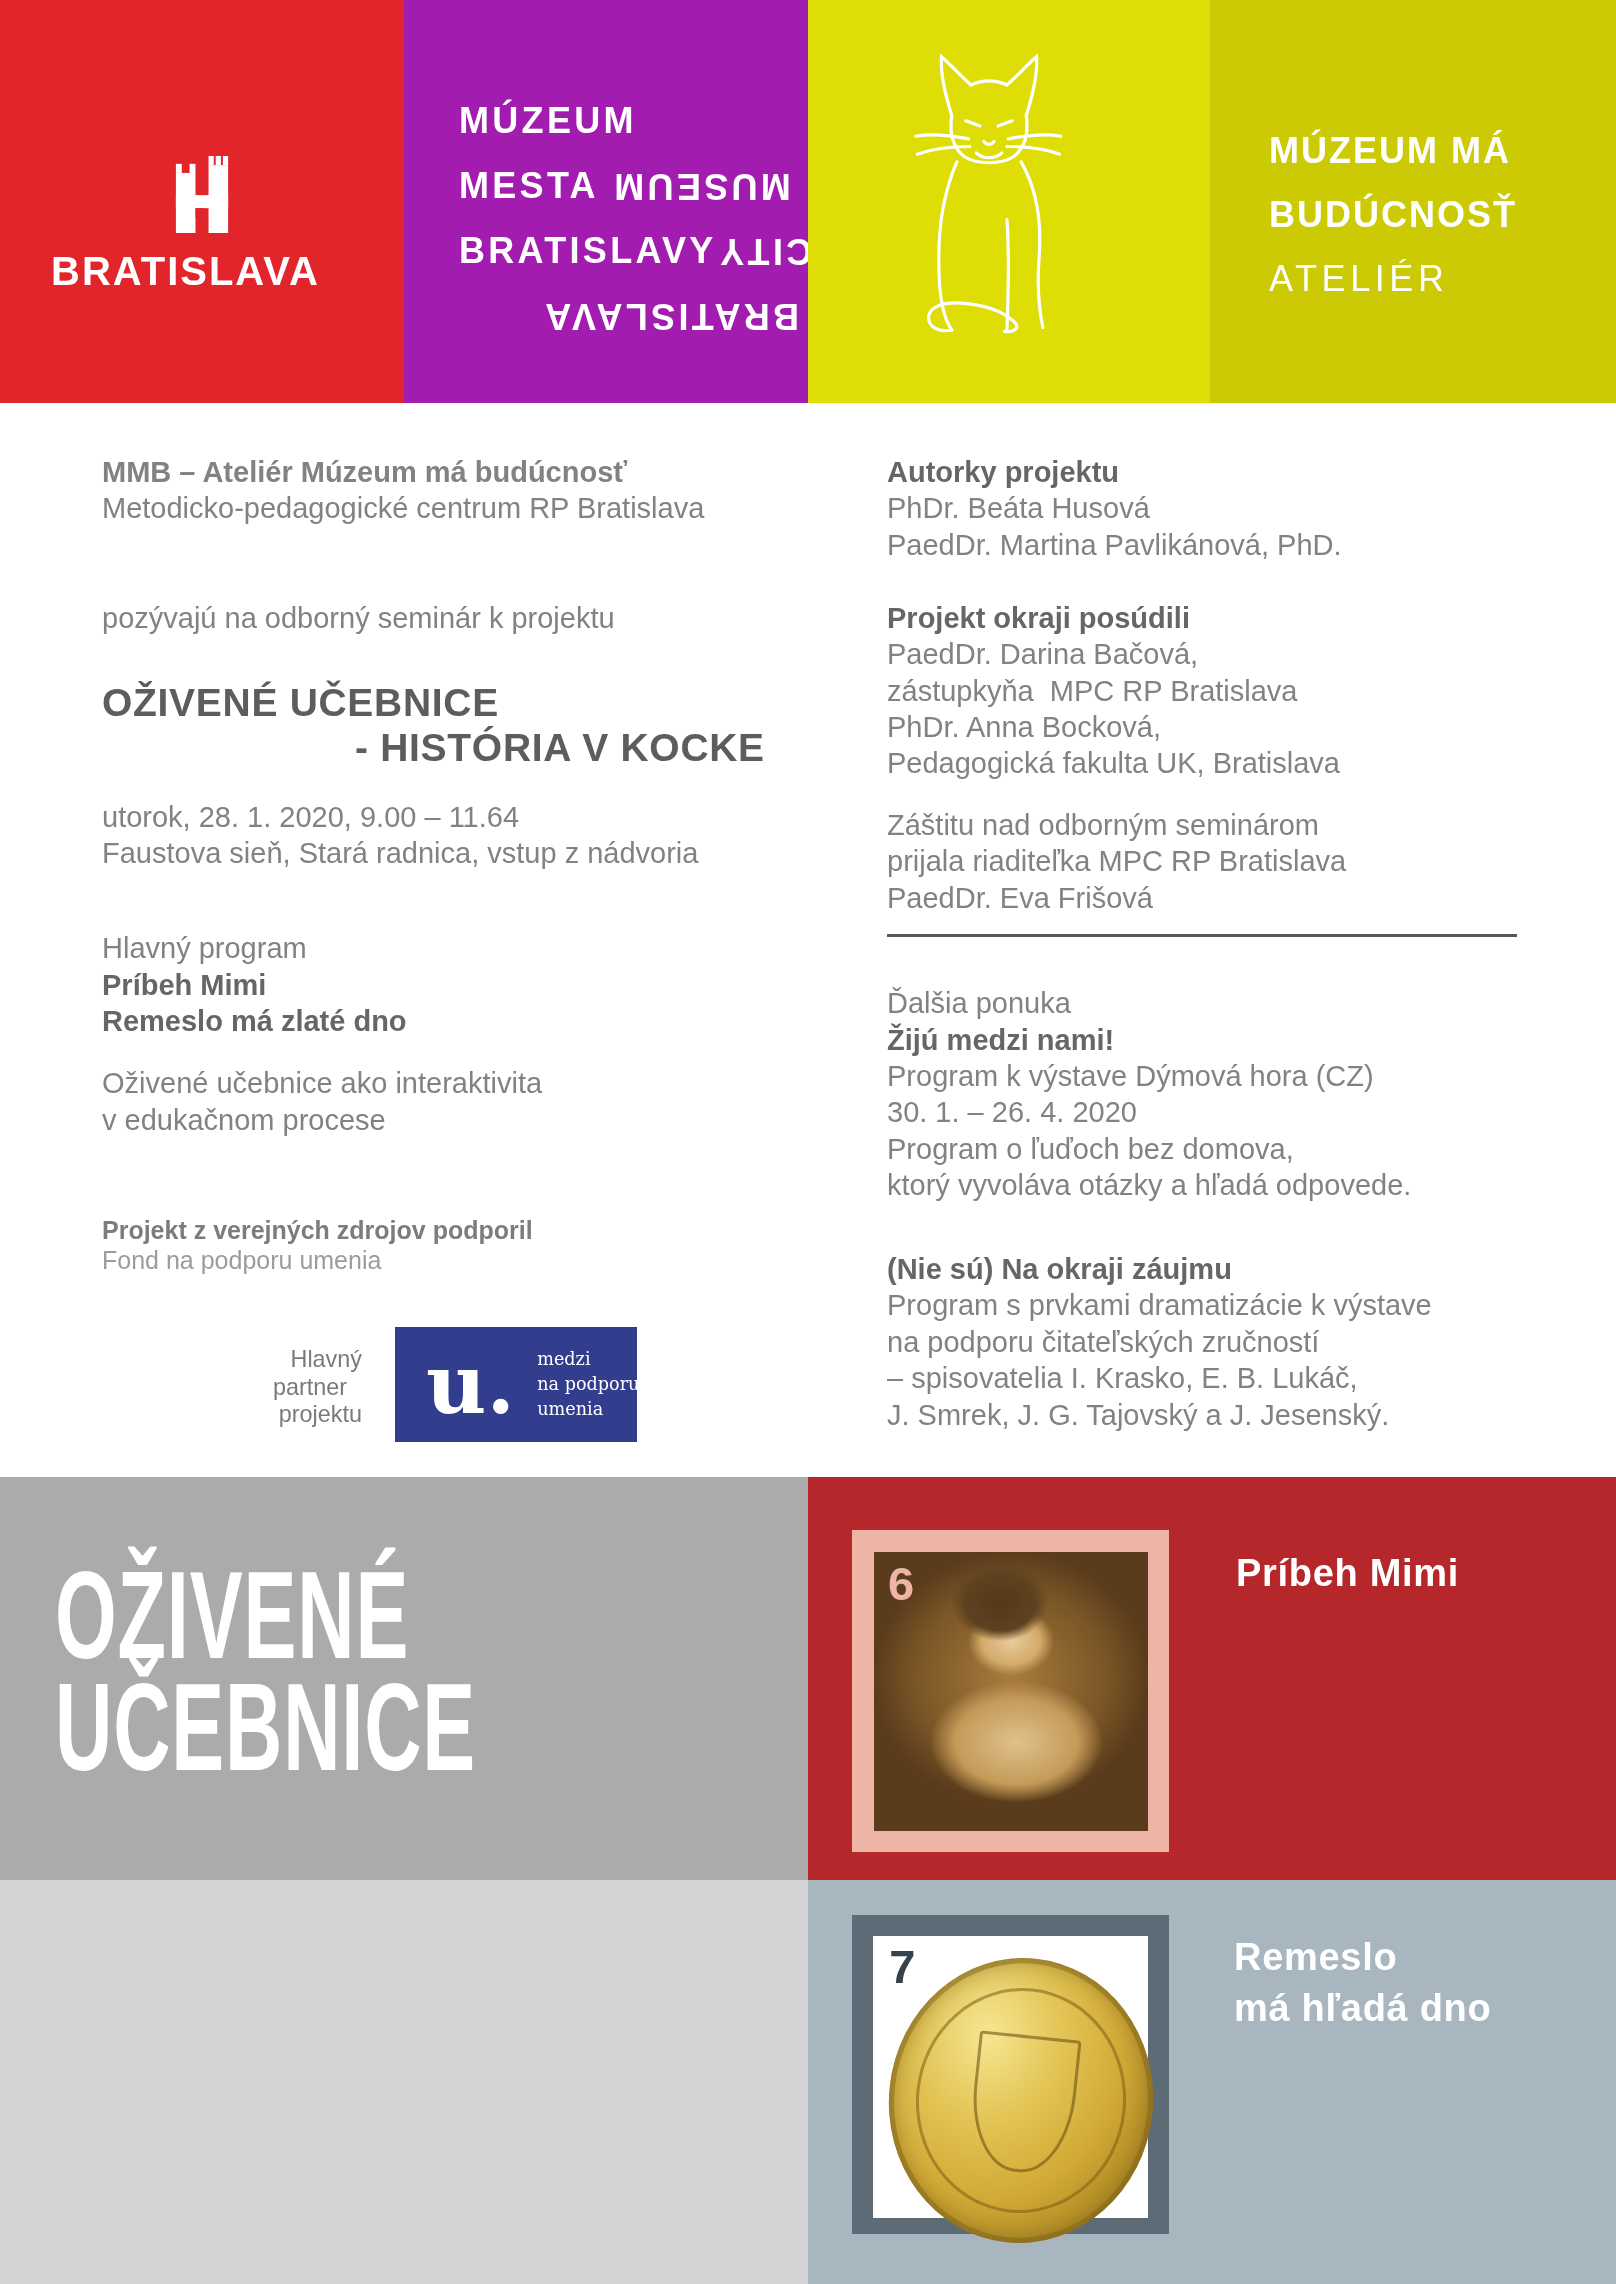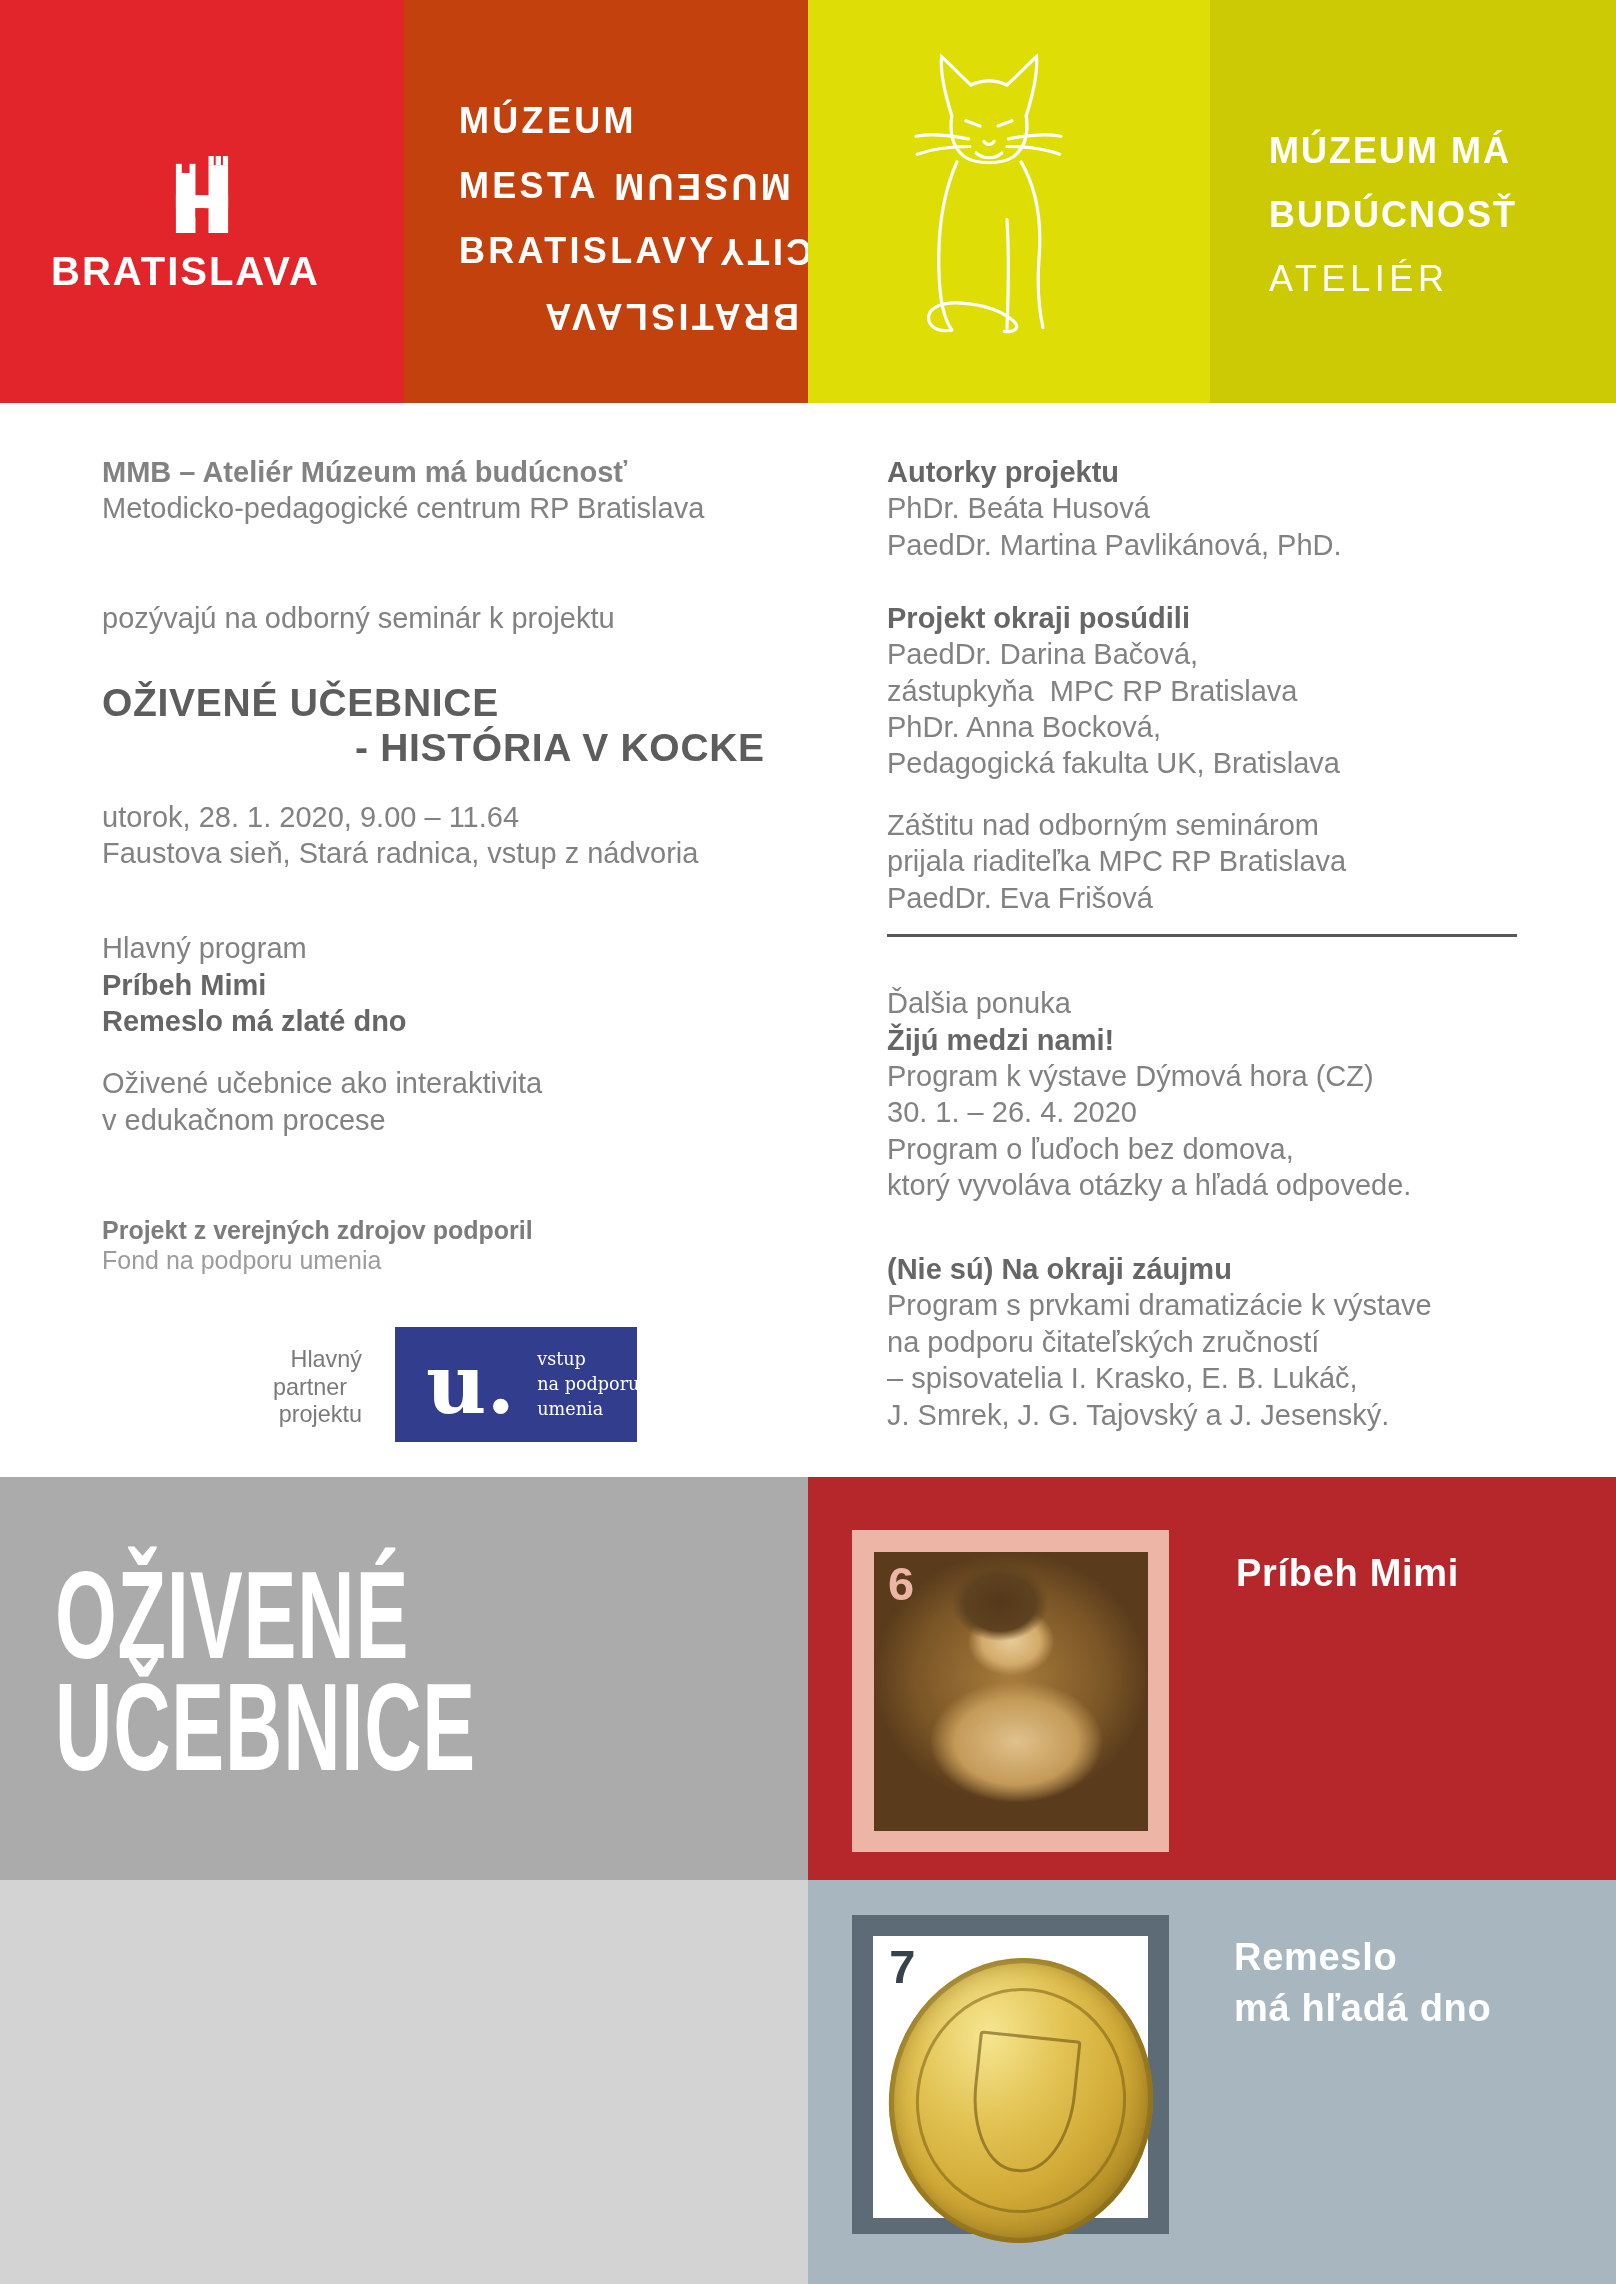--- a/index.html
+++ b/index.html
@@ -5,21 +5,21 @@
   html,body{margin:0;padding:0;}
   .page{
     position:relative; width:1616px; height:2284px;
     background:#ffffff; overflow:hidden;
     font-family:"Liberation Sans","DejaVu Sans",sans-serif;
   }
   .abs{position:absolute;}
   
   .hblock{position:absolute; top:0; height:403px;}
   #hb1{left:0; width:404px; background:#e2242b;}
-  #hb2{left:404px; width:404px; background:#c2410c;}
+  #hb2{left:404px; width:404px; background:#a21caf;}
   #hb3{left:808px; width:402px; background:#dedd05;}
   #hb4{left:1210px; width:406px; background:#cbca04;}
   .wordmark{
     left:51px; top:249px; font-size:40px; font-weight:800; letter-spacing:2px;
     color:#fff; white-space:pre;
   }
   .mus-line{color:#fff; font-weight:800; font-size:36px; letter-spacing:3.3px; white-space:pre; line-height:1;}
   .flip{display:inline-block; transform:rotate(180deg); transform-origin:center;}
   .atl-line{color:#fff; font-weight:800; font-size:36px; letter-spacing:2px; white-space:pre; line-height:1;}
   .atl-light{font-weight:300; letter-spacing:4.6px;}
@@ -162,21 +162,21 @@
 
   <div class="t small1" style="left:102px;top:1216px;">Projekt z verejných zdrojov podporil</div>
   <div class="t small2" style="left:102px;top:1246px;">Fond na podporu umenia</div>
 
   <div class="t partner" style="left:102px;top:1346px;">Hlavný</div>
   <div class="t partner" style="left:87px;top:1374px;">partner</div>
   <div class="t partner" style="left:102px;top:1401px;">projektu</div>
 
   <div class="fpu">
     <div class="fpu-mark">u.</div>
-    <div class="fpu-lines"><span>vstup</span><br><span>na podporu</span><br><span>umenia</span></div>
+    <div class="fpu-lines"><span>medzi</span><br><span>na podporu</span><br><span>umenia</span></div>
   </div>
 
   <div class="t b" style="left:887px;top:456px;">Autorky projektu</div>
   <div class="t" style="left:887px;top:492px;">PhDr. Beáta Husová</div>
   <div class="t" style="left:887px;top:529px;">PaedDr. Martina Pavlikánová, PhD.</div>
 
   <div class="t b" style="left:887px;top:602px;">Projekt okraji posúdili</div>
   <div class="t" style="left:887px;top:638px;">PaedDr. Darina Bačová,</div>
   <div class="t" style="left:887px;top:675px;">zástupkyňa  MPC RP Bratislava</div>
   <div class="t" style="left:887px;top:711px;">PhDr. Anna Bocková,</div>

